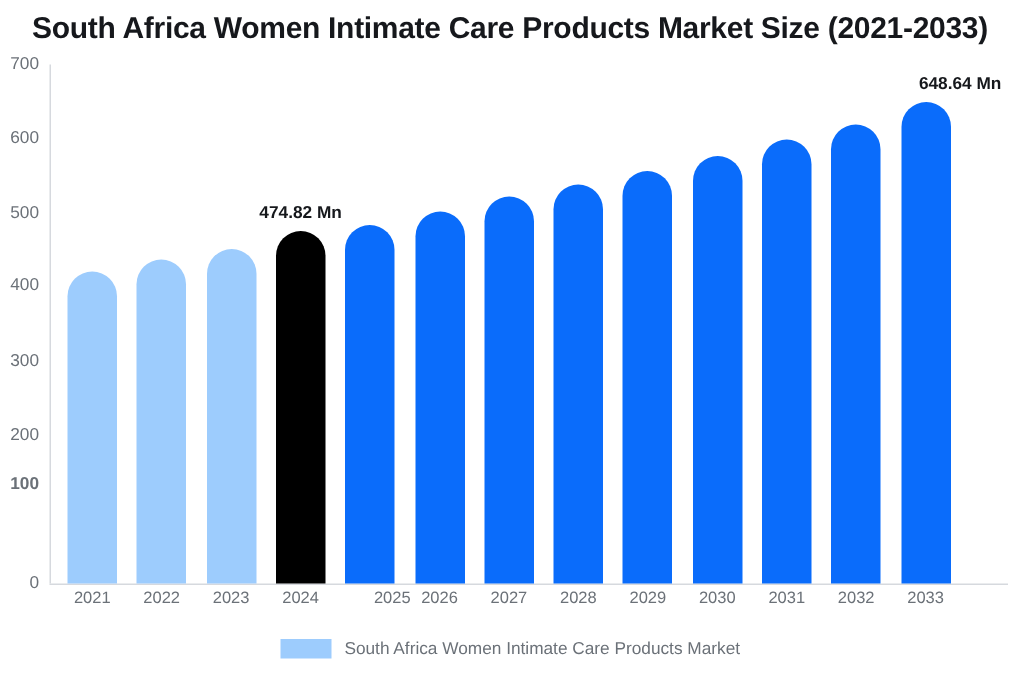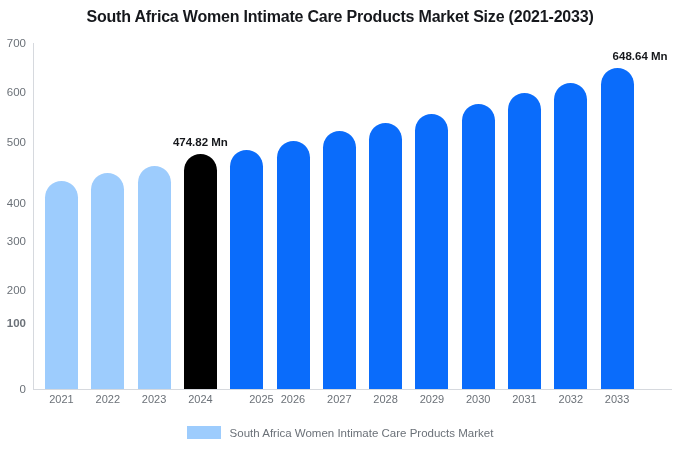--- a/index.html
+++ b/index.html
@@ -7,21 +7,21 @@
     width:680px; height:450px;
     background:#ffffff;
     font-family:"Liberation Sans", sans-serif;
     overflow:hidden;
   }
   #chart-root { position:relative; width:680px; height:450px; background:#fff; }
 
   #chart-title {
     position:absolute; top:8px; left:0; width:680px;
     text-align:center;
-    font-size:16px; font-weight:bold; color:#16181c;
+    font-size:20px; font-weight:bold; color:#16181c;
     letter-spacing:-0.2px;
     white-space:nowrap;
   }
 
   
   #plot-area {
     position:absolute;
     left:33px; top:43px;
     width:639px; height:346px;
   }
@@ -91,21 +91,21 @@
 
   <div id="chart-title">South Africa Women Intimate Care Products Market Size (2021-2033)</div>
 
   <div id="y-axis-line"></div>
   <div id="x-axis-line"></div>
 
   <div id="y-ticks">
       <div class="y-tick" style="top: 43px;">700</div>
       <div class="y-tick" style="top: 92.4286px;">600</div>
       <div class="y-tick" style="top: 141.857px;">500</div>
-      <div class="y-tick" style="top: 203px;">400</div>
+      <div class="y-tick" style="top: 190px;">400</div>
       <div class="y-tick" style="top: 240.714px;">300</div>
       <div class="y-tick" style="top: 290.143px;">200</div>
       <div class="y-tick" style="top: 323px; font-weight: bold;">100</div>
       <div class="y-tick" style="top: 389px;">0</div>
     </div>
 
   <div id="plot-area">
       <div class="bar-slot" style="left: 12px; height: 207.6px;">
         <div class="bar" style="height: 207.6px; background: rgb(157, 204, 253);"></div>
       </div>

